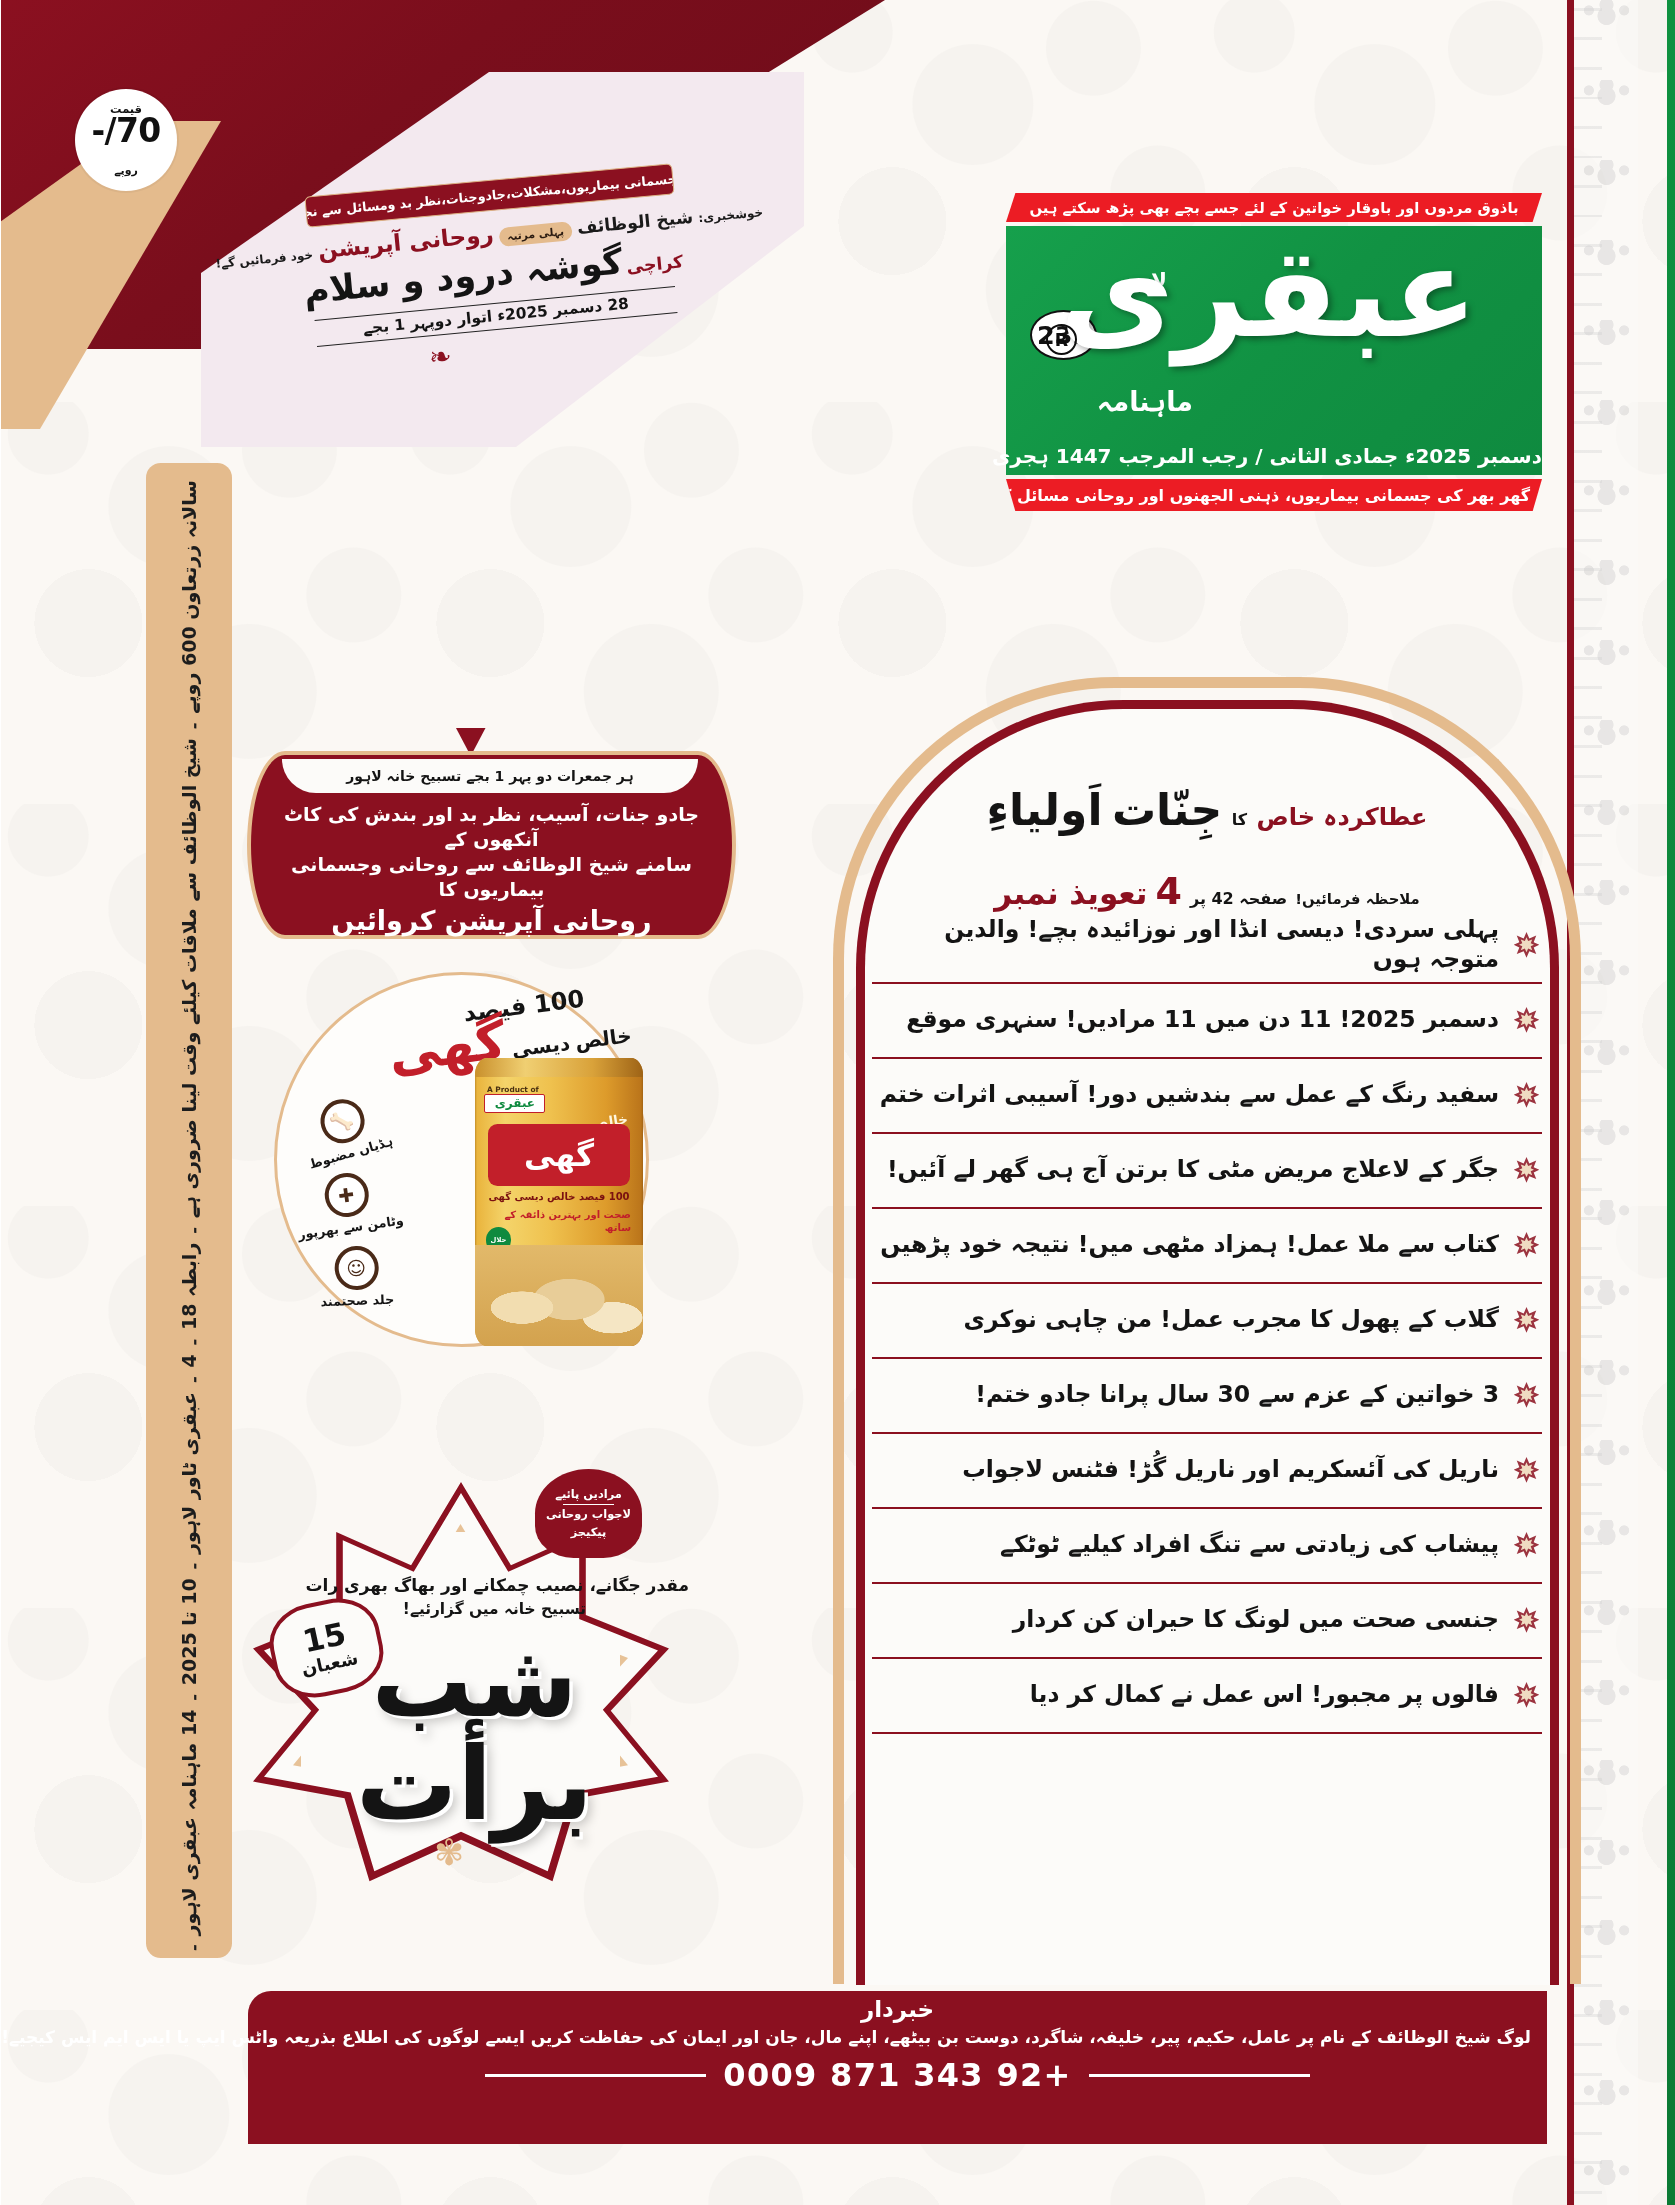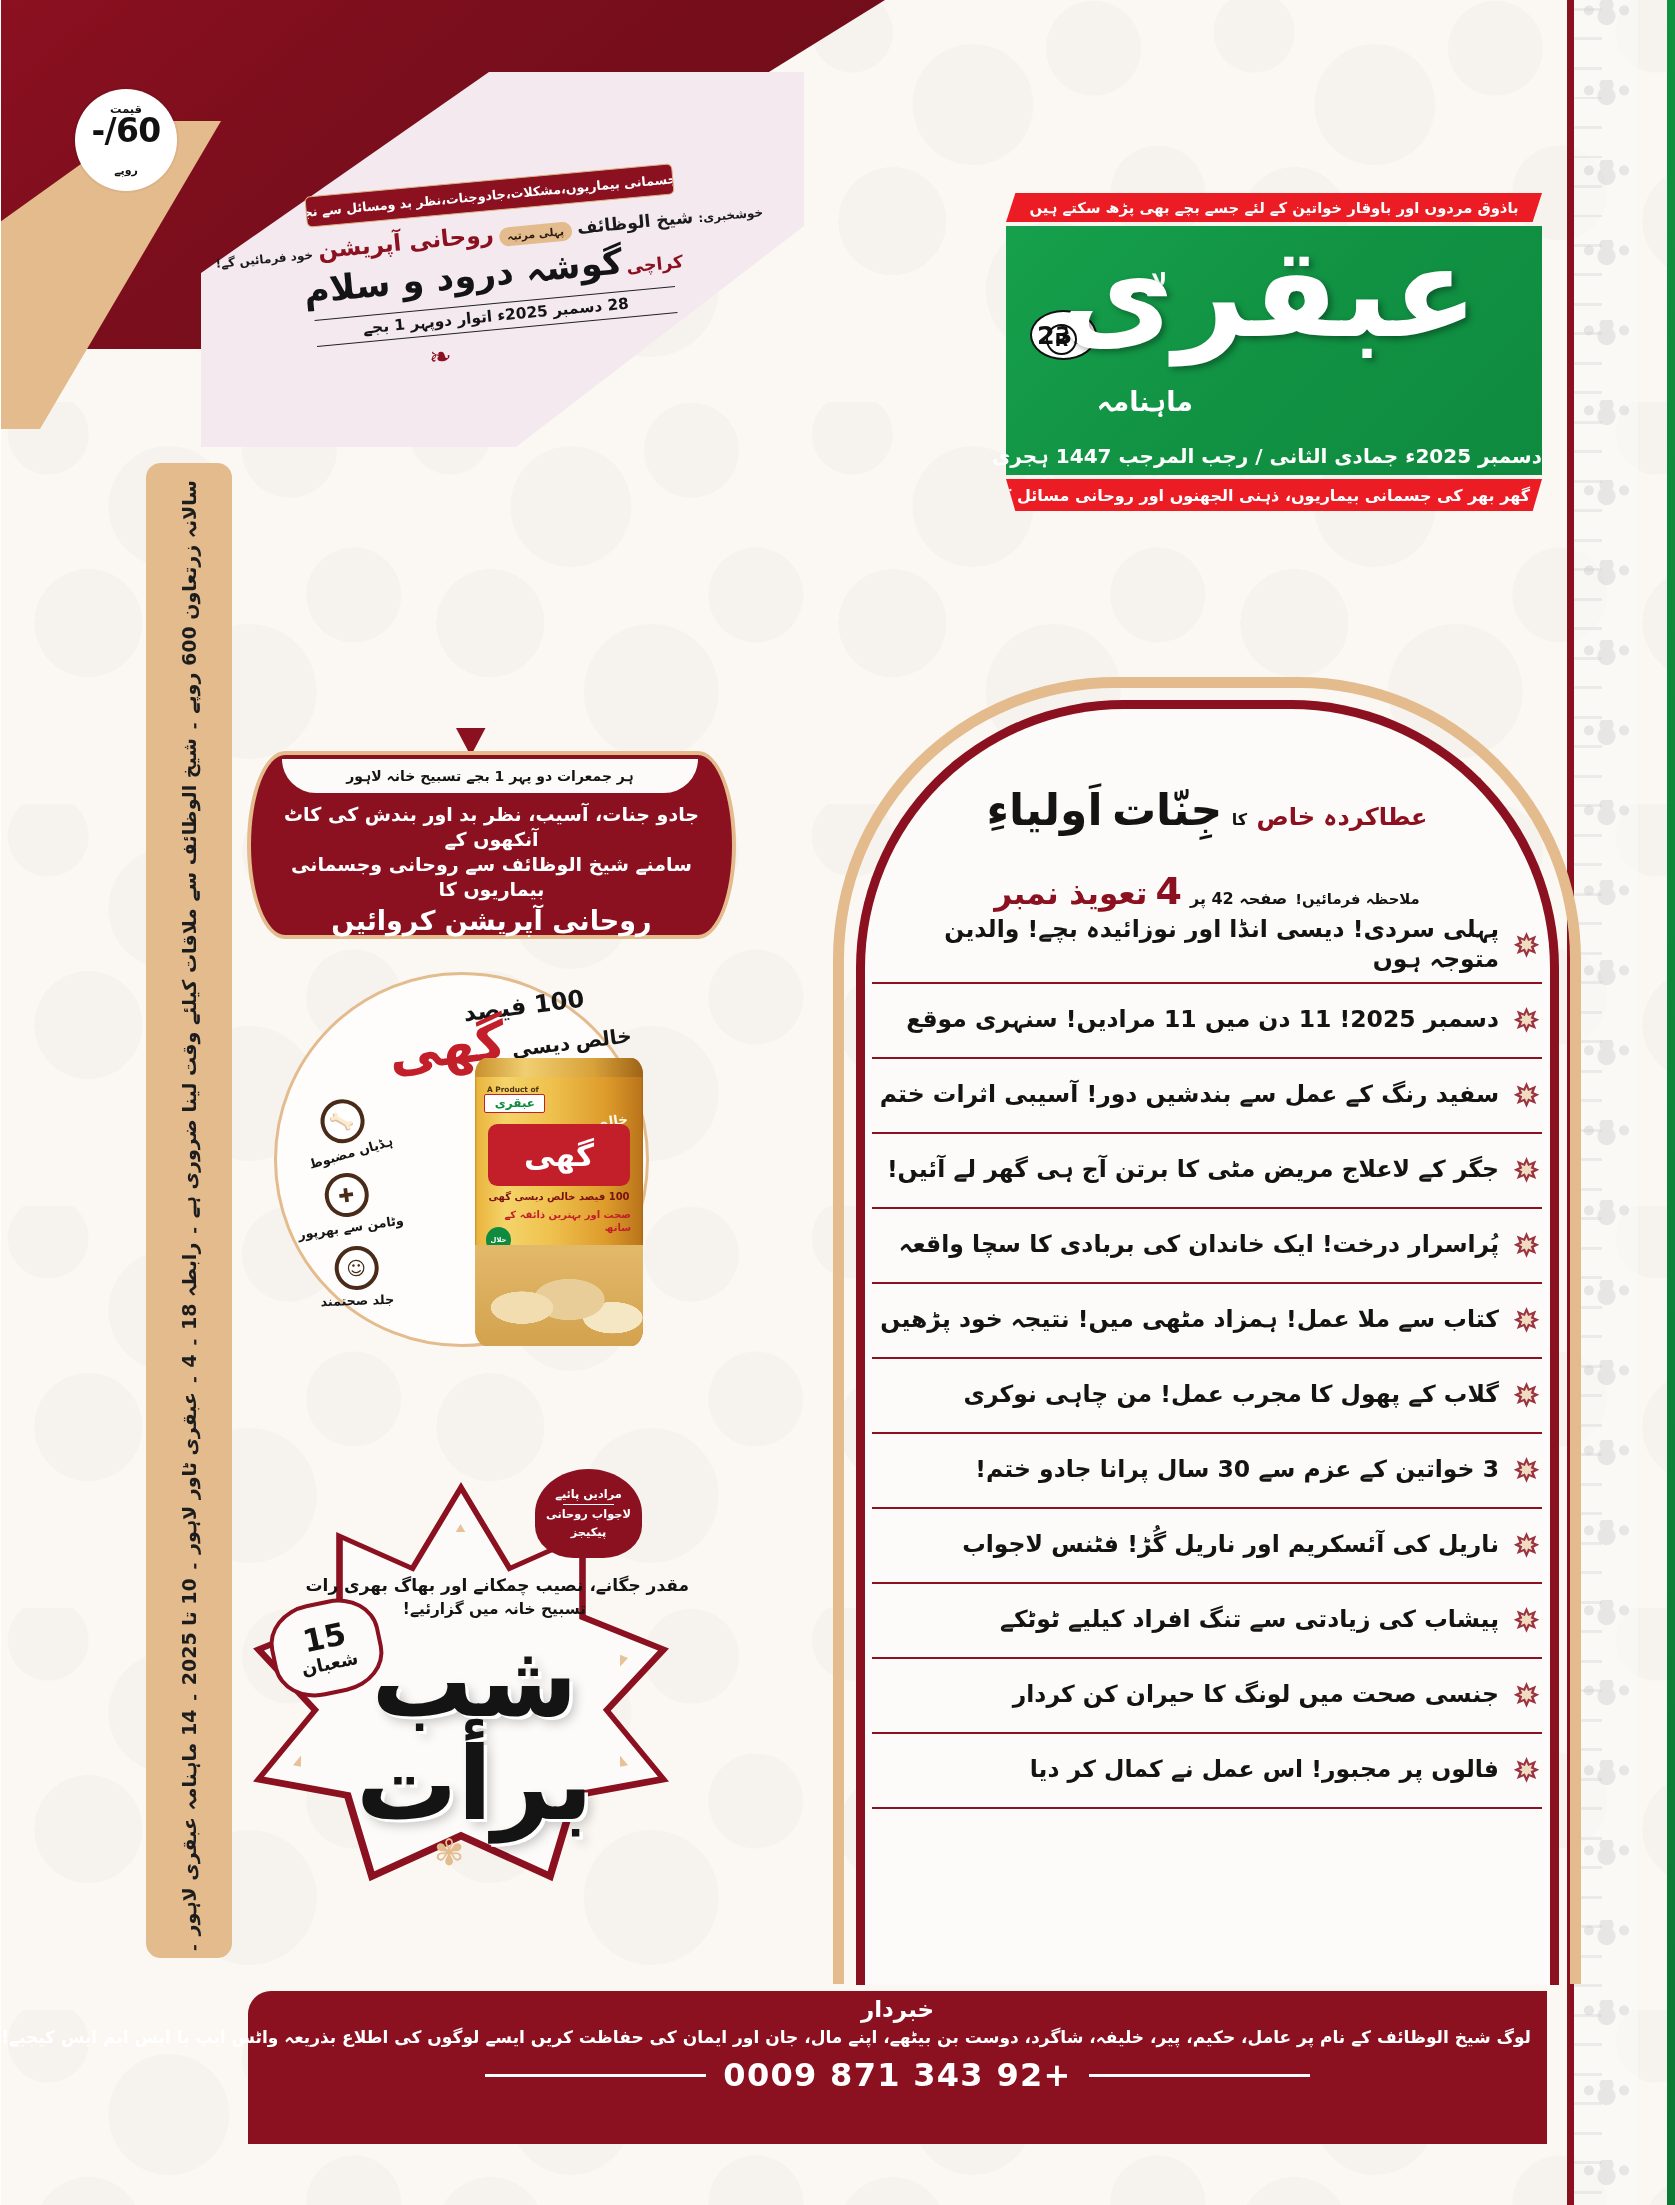--- a/index.html
+++ b/index.html
@@ -532,21 +532,21 @@
   <div class="orn-strip right"></div>
   <div class="orn-strip2"></div>
   <div class="edge-dark right"></div>
 
   <div class="tl-red"></div>
   <div class="tl-gold"></div>
   <div class="tl-panel"></div>
 
   <div class="price-badge">
     <div class="price-label">قیمت</div>
-    <div class="price-num">60/-</div>
+    <div class="price-num">70/-</div>
     <div class="price-unit">روپے</div>
   </div>
 
   <div class="tl-ribbon">
     <span>روحانی جسمانی بیماریوں،مشکلات،جادوجنات،نظر بد ومسائل سے نجات کیلئے</span>
   </div>
 
   <div class="tl-line2">
     <span class="sml">خوشخبری:</span>
     <span class="blk">شیخ الوظائف</span>
@@ -606,24 +606,20 @@
       <span class="rosette"></span>
       <span class="item-text">دسمبر 2025! 11 دن میں 11 مرادیں! سنہری موقع</span>
     </div>
     <div class="item">
       <span class="rosette"></span>
       <span class="item-text">سفید رنگ کے عمل سے بندشیں دور! آسیبی اثرات ختم</span>
     </div>
     <div class="item">
       <span class="rosette"></span>
       <span class="item-text">جگر کے لاعلاج مریض مٹی کا برتن آج ہی گھر لے آئیں!</span>
-    </div>
-    <div class="item">
-      <span class="rosette"></span>
-      <span class="item-text">پُراسرار درخت! ایک خاندان کی بربادی کا سچا واقعہ</span>
     </div>
     <div class="item">
       <span class="rosette"></span>
       <span class="item-text">کتاب سے ملا عمل! ہمزاد مٹھی میں! نتیجہ خود پڑھیں</span>
     </div>
     <div class="item">
       <span class="rosette"></span>
       <span class="item-text">گلاب کے پھول کا مجرب عمل! من چاہی نوکری</span>
     </div>
     <div class="item">

